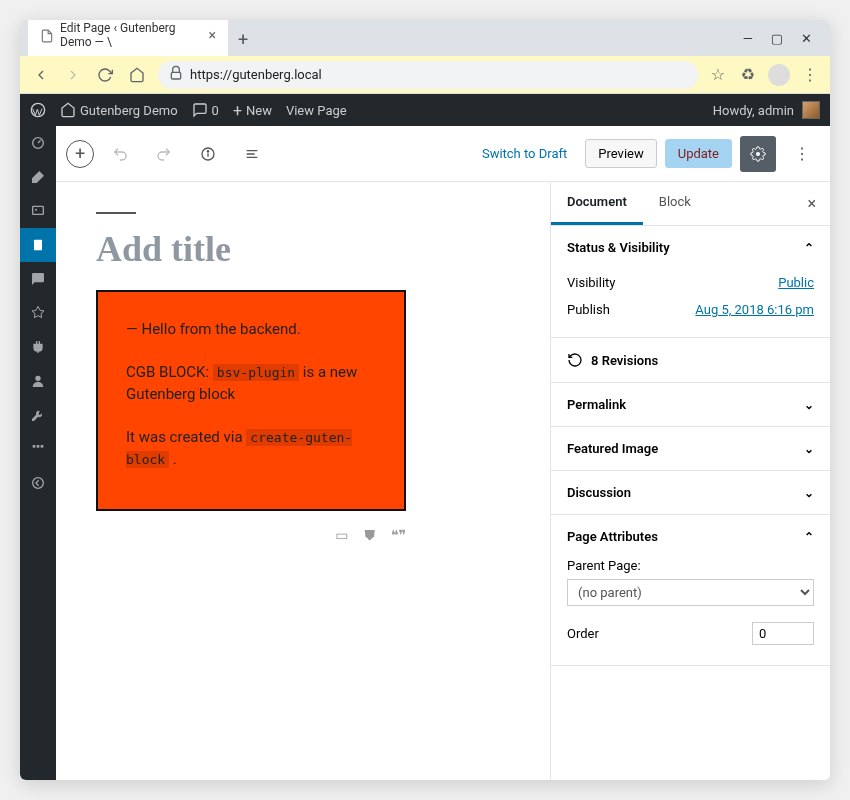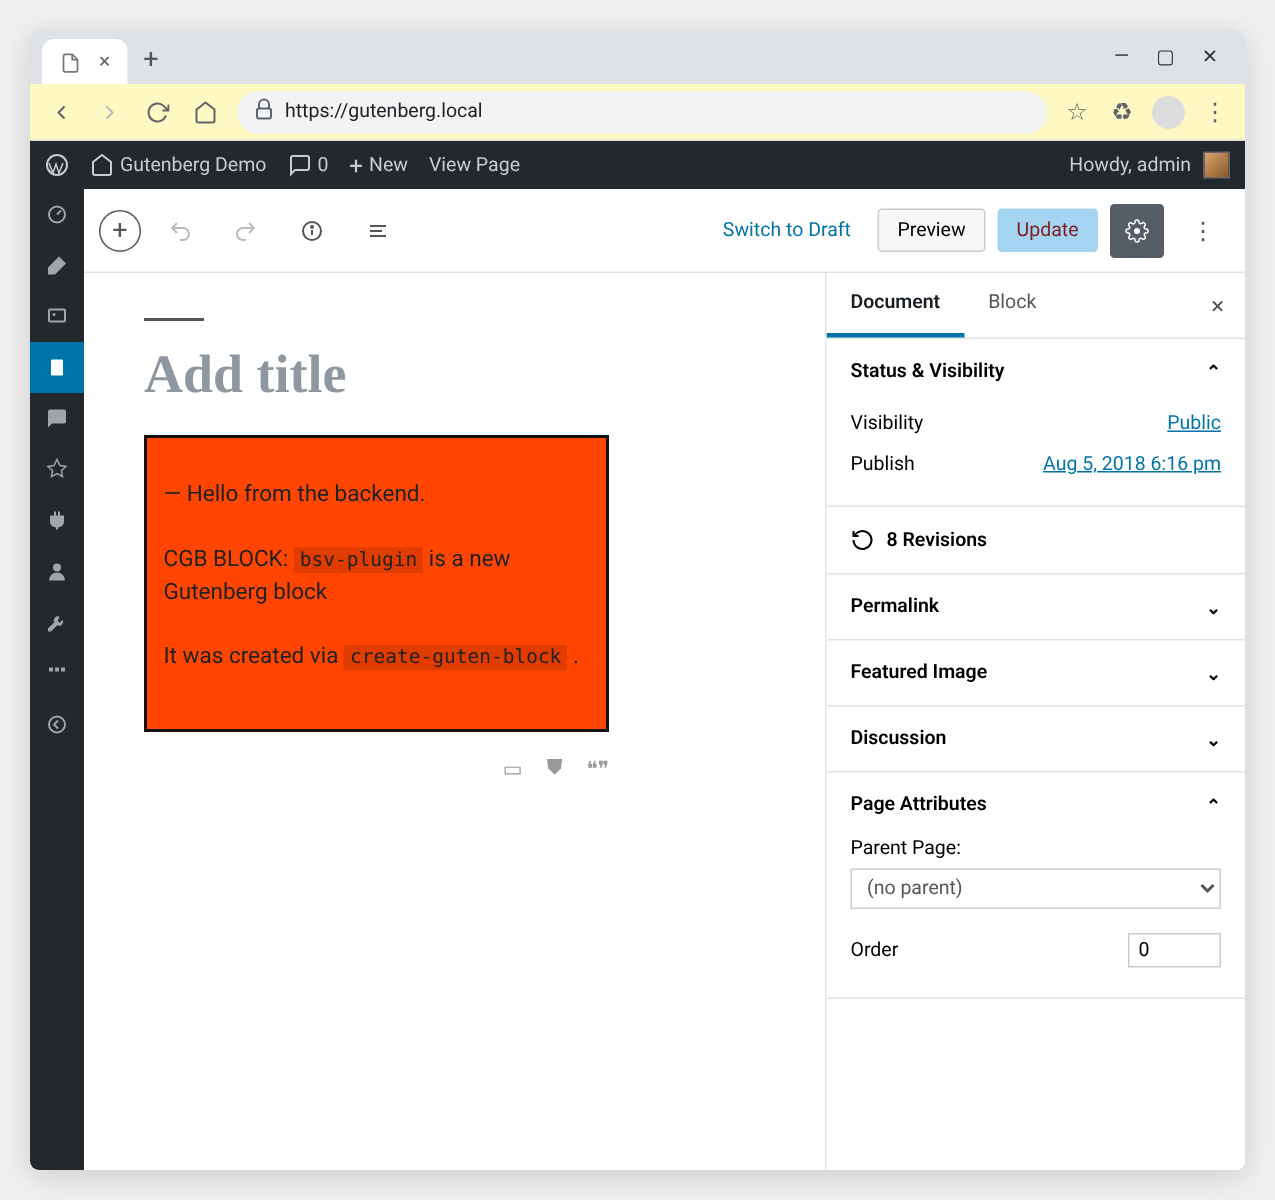--- a/index.html
+++ b/index.html
@@ -39,21 +39,21 @@
 .editor-top .right { margin-left: auto; display: flex; align-items: center; gap: 8px; }
 .link-btn { color: #0073aa; font-size: 13px; padding: 6px 10px; cursor: pointer; }
 .btn { font-size: 13px; padding: 6px 12px; border-radius: 3px; cursor: pointer; border: 1px solid #ccc; background: #f7f7f7; }
 .btn.primary { background: #a5d3f2; border-color: #a5d3f2; color: #7f1d1d; cursor: default; }
 .gear-btn { width: 36px; height: 36px; background: #555d66; color: #fff; display: flex; align-items: center; justify-content: center; border-radius: 3px; cursor: pointer; }
 .editor-main { flex: 1; display: flex; overflow: hidden; }
 .canvas { flex: 1; padding: 30px 40px; overflow: auto; }
 .title-area { margin-bottom: 20px; }
 .title-dash { width: 40px; height: 2px; background: #555; margin-bottom: 14px; }
 .title-placeholder { font-size: 36px; font-weight: 600; color: #8f98a1; font-family: Georgia, serif; }
-.block-box { background: #ff4500; border: 2px solid #111; padding: 26px 11px; width: 310px; font-family: Georgia, serif; color: #222; }
+.block-box { background: #ff4500; border: 2px solid #111; padding: 26px 28px; width: 310px; font-family: Georgia, serif; color: #222; }
 .block-box p { margin-bottom: 20px; font-size: 15px; line-height: 1.5; }
 .block-box p:last-child { margin-bottom: 12px; }
 .block-box code { background: rgba(0,0,0,0.12); padding: 1px 4px; font-family: monospace; font-size: 13px; }
 .block-footer { margin-top: 16px; width: 310px; display: flex; justify-content: flex-end; gap: 16px; color: #999; font-size: 14px; }
 .sidebar { width: 280px; border-left: 1px solid #e2e4e7; background: #fff; display: flex; flex-direction: column; font-size: 13px; overflow: auto; }
 .sidebar-tabs { display: flex; border-bottom: 1px solid #e2e4e7; }
 .sidebar-tabs .tab-item { padding: 12px 16px; color: #555; cursor: pointer; }
 .sidebar-tabs .tab-item.active { border-bottom: 3px solid #0073aa; font-weight: 600; color: #191e23; }
 .sidebar-tabs .close { margin-left: auto; padding: 12px 14px; cursor: pointer; color: #555; font-size: 16px; }
 .panel { border-bottom: 1px solid #e2e4e7; }
@@ -73,20 +73,21 @@
 
 <div class="browser-window">
   <div class="titlebar">
     <div class="tab">
       <span class="tab-icon">
           <svg viewBox="0 0 24 24" fill="none" stroke="#777" stroke-width="2">
             <path d="M14 2H6a2 2 0 0 0-2 2v16a2 2 0 0 0 2 2h12a2 2 0 0 0 2-2V8z"></path>
             <polyline points="14 2 14 8 20 8"></polyline>
           </svg>
         </span>
+      <span>Edit Page ‹ Gutenberg Demo — \</span>
       <span class="tab-close">×</span>
     </div>
     <div class="newtab">+</div>
     <div class="win-controls">
       <span>—</span>
       <span>▢</span>
       <span>✕</span>
     </div>
   </div>
 

